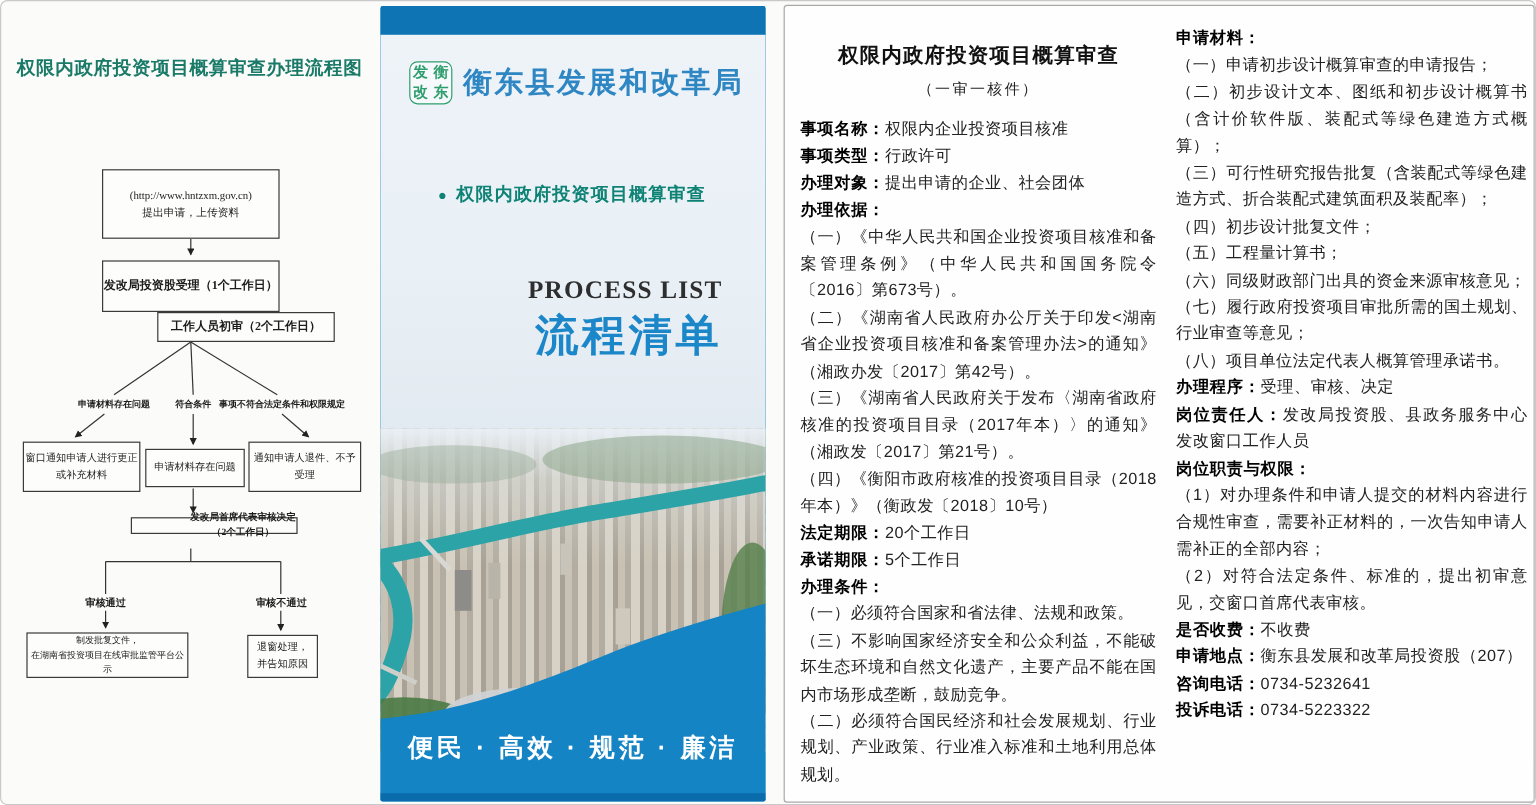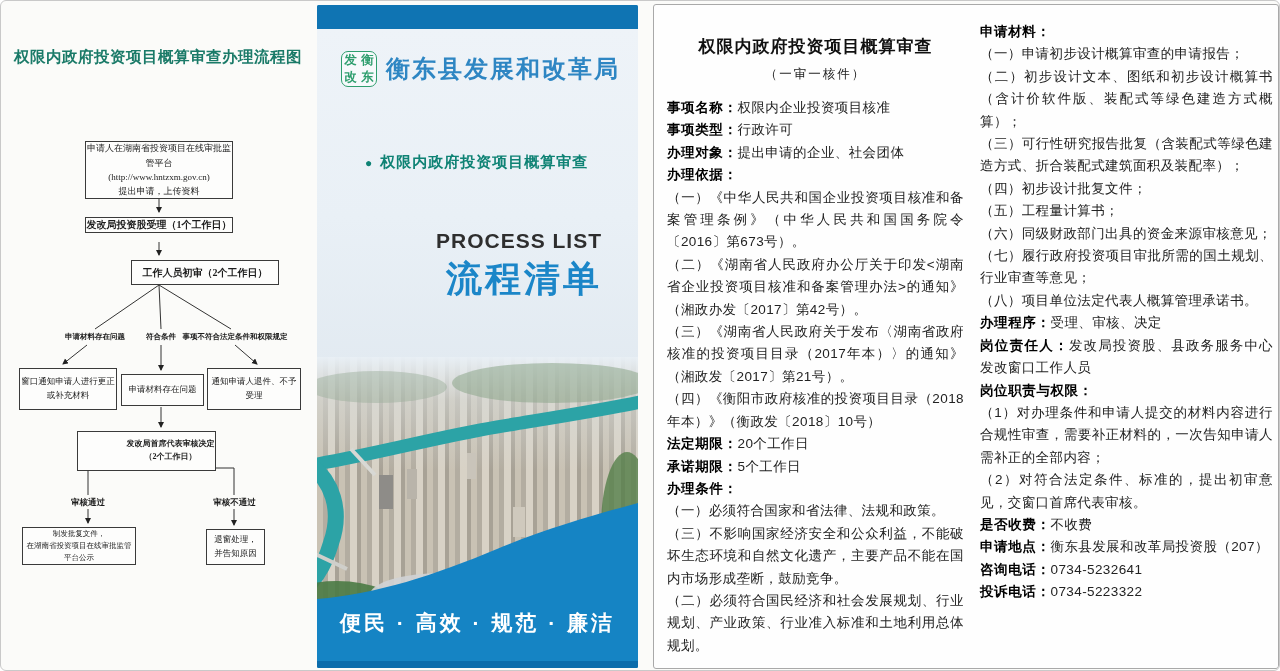--- a/index.html
+++ b/index.html
@@ -18,27 +18,27 @@
     font-family:"Liberation Sans", sans-serif;
   }
   .flow-lines { position:absolute; left:0; top:0; width:314px; height:671px; }
   .fbox {
     position:absolute; border:1px solid #3a3a3a; background:#fdfdfc;
     display:flex; flex-direction:column; align-items:center; justify-content:center;
     text-align:center; color:#1c1c1c; font-family:"Liberation Serif", serif;
     line-height:1.6;
   }
   .fb1 { left:84px; top:140px; width:148px; height:58px; font-size:9px; }
-  .fb2 { left:84px; top:216px; width:148px; height:16px; font-size:10px; font-weight:600; }
+  .fb2 { left:84px; top:216px; width:148px; height:43px; font-size:10px; font-weight:600; }
   .fb3 { left:84px; top:259px; width:148px; height:25px; font-size:10px; font-weight:600;margin-left:46px; }
   .fbL { left:18px;  top:367px; width:98px;  height:42px; font-size:8.5px; }
   .fbM { left:120px; top:373px; width:83px;  height:32px; font-size:8.5px; }
   .fbR { left:206px; top:367px; width:94px;  height:42px; font-size:8.5px; }
-  .fb4 { left:76px;  top:430px; width:139px; height:40px; font-size:8px; font-weight:600;padding-left:48px; }
-  .fbP { left:21px;  top:526px; width:114px; height:38px; font-size:7.5px; }
+  .fb4 { left:108px;  top:430px; width:139px; height:14px; font-size:8px; font-weight:600;padding-left:48px; }
+  .fbP { left:21px;  top:526px; width:135px; height:38px; font-size:7.5px; }
   .fbF { left:205px; top:528px; width:59px;  height:36px; font-size:8.5px; }
   .flabel {
     position:absolute; text-align:center; color:#1c1c1c;
     font-family:"Liberation Serif", serif; font-size:7.5px; font-weight:600;
   }
   .flbL { left:56px;  top:331px; width:76px; }
   .flbM { left:140px; top:331px; width:40px; }
   .flbR { left:176px; top:331px; width:116px; }
   .flbPass { left:63px;  top:496px; width:48px; font-size:8.5px; }
   .flbFail { left:206px; top:496px; width:55px; font-size:8.5px; }
@@ -62,21 +62,21 @@
   .bureau {
     margin-left:9px; font-size:24px; font-weight:bold; color:#2e86c3;
     font-family:"Liberation Serif", serif; letter-spacing:2px; white-space:nowrap;
   }
   .bullet-line {
     position:absolute; left:48px; top:132px; font-size:15px; font-weight:bold;
     color:#0e8274; letter-spacing:1px; white-space:nowrap;margin-top:16px;
   }
   .bullet-line .dot { color:#0e8274; margin-right:7px; font-size:12px; }
   .plist { position:absolute; top:224px; right:36px; text-align:right; }
-  .plist-en { font-size:21px; font-weight:bold; color:#2e2e2e; letter-spacing:1px; }
+  .plist-en { font-size:21px; font-weight:bold; color:#2e2e2e; letter-spacing:1px;font-family:Liberation Serif, serif; }
   .plist-cn { font-size:36px; font-weight:bold; color:#1b86c8; letter-spacing:3px; margin-top:2px; }
   .photo { position:absolute; left:0; top:352px; width:321px; height:270px;
     background-color:#bdb7ab;
     background:
       linear-gradient(180deg, rgba(233,240,246,0.98) 0%, rgba(216,220,218,0.55) 16%, rgba(0,0,0,0) 42%),
       repeating-linear-gradient(90deg,#c9c2b4 0 6px,#b3ada1 6px 11px,#d8d2c6 11px 18px,#a8a296 18px 22px),
       repeating-linear-gradient(0deg, rgba(255,255,255,0.30) 0 4px, rgba(92,90,82,0.28) 4px 9px, rgba(206,201,191,0.32) 9px 15px);
   }
   .photo svg { position:absolute; inset:0; width:100%; height:100%; }
   .curve-svg { position:absolute; left:0; top:494px; width:321px; height:169px; }
@@ -129,21 +129,20 @@
         <line x1="158" y1="456" x2="158" y2="467"></line>
         <line x1="87" y1="467" x2="233" y2="467"></line>
         <line x1="87" y1="467" x2="87" y2="494"></line>
         <line x1="233" y1="467" x2="233" y2="494"></line>
         <line x1="87" y1="508" x2="87" y2="522" marker-end="url(#ah)"></line>
         <line x1="233" y1="508" x2="233" y2="524" marker-end="url(#ah)"></line>
       </g>
     </svg>
 
     <div class="fbox fb1">
-      <div>申请人在湖南省投资项目在线审批监管平台</div>
       <div>(http://www.hntzxm.gov.cn)</div>
       <div>提出申请，上传资料</div>
     </div>
     <div class="fbox fb2">发改局投资股受理（1个工作日）</div>
     <div class="fbox fb3">工作人员初审（2个工作日）</div>
 
     <div class="flabel flbL">申请材料存在问题</div>
     <div class="flabel flbM">符合条件</div>
     <div class="flabel flbR">事项不符合法定条件和权限规定</div>
 

